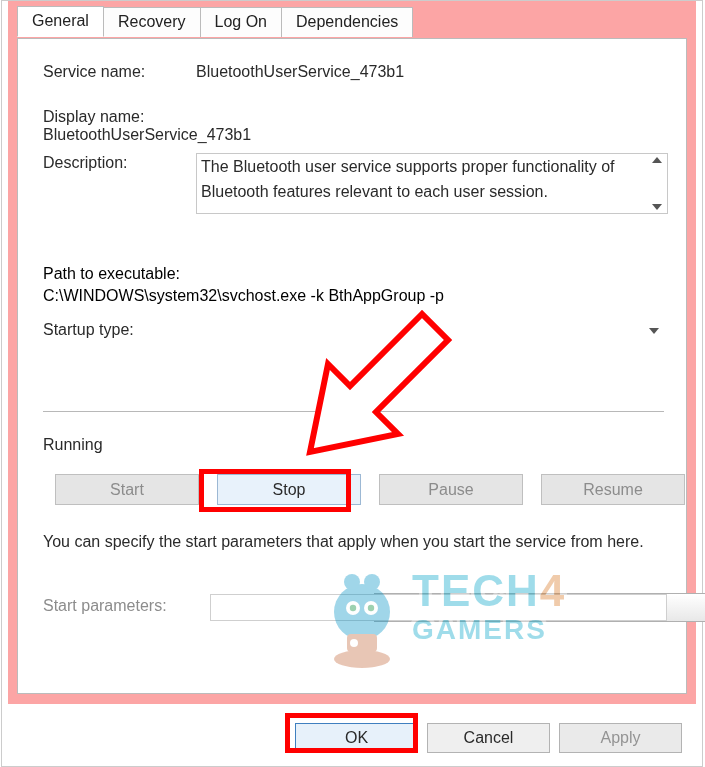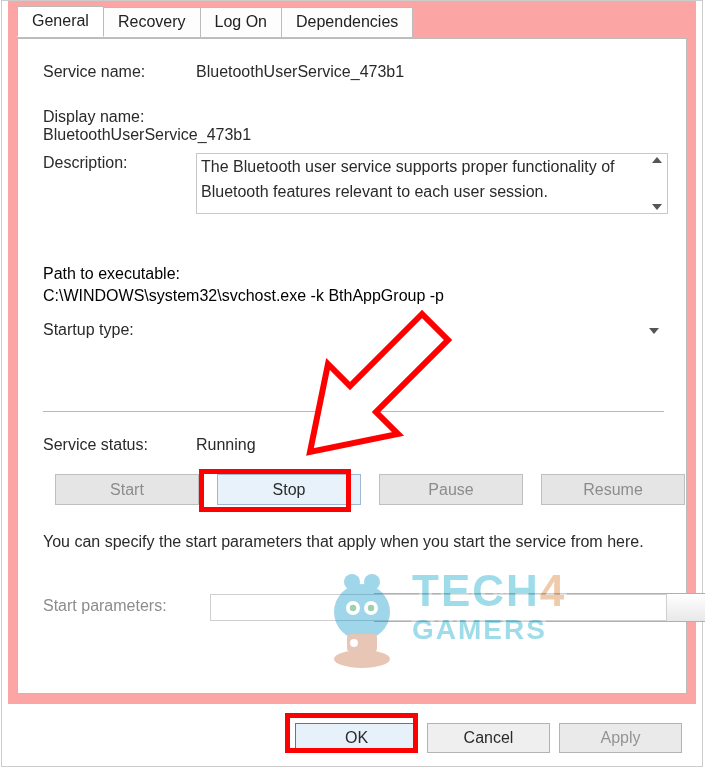--- a/index.html
+++ b/index.html
@@ -353,21 +353,20 @@
         <div class="label">Startup type:</div>
       </div>
       <div class="startup-wrap">
         <div class="startup-select">Manual</div>
         <div class="select-caret"></div>
       </div>
 
       <div class="hr"></div>
 
       <div class="row" style="left:25px; top:397px;">
-        <div class="label">Service status:</div>
         <div class="value">Running</div>
       </div>
 
       <div class="svc-btn-row">
         <button class="svc-btn" disabled="">Start</button>
         <button class="svc-btn enabled">Stop</button>
         <button class="svc-btn" disabled="">Pause</button>
         <button class="svc-btn" disabled="">Resume</button>
       </div>
 

